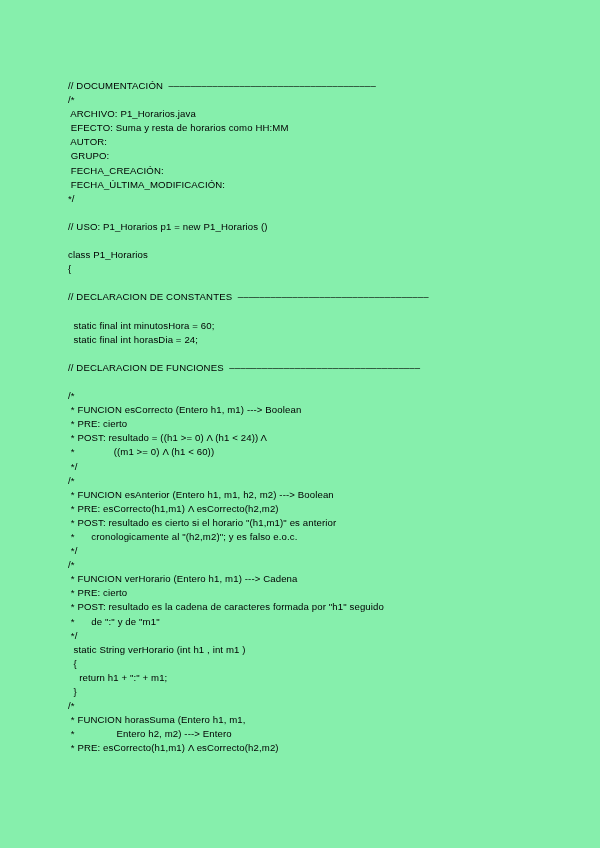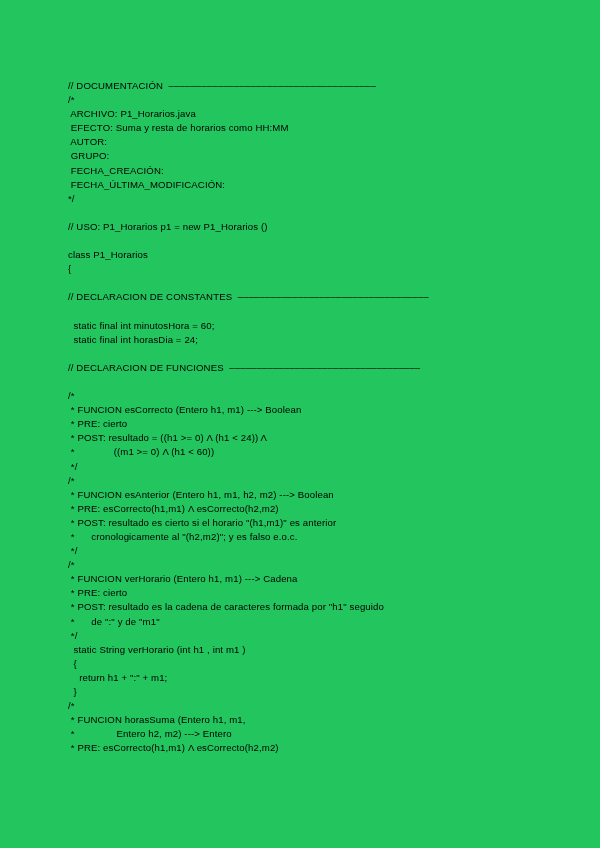--- a/index.html
+++ b/index.html
@@ -9,21 +9,21 @@
     background: #ffffff;
   }
   body {
     font-family: "Liberation Sans", sans-serif;
     color: #000000;
   }
   #page {
     position: relative;
     width: 600px;
     height: 848px;
-    background: #22c55e;
+    background: #86efac;
     overflow: hidden;
   }
   #code-listing {
     position: absolute;
     left: 68px;
     top: 66px;
     width: 500px;
   }
   .code-line {
     font-family: "Liberation Sans", sans-serif;

